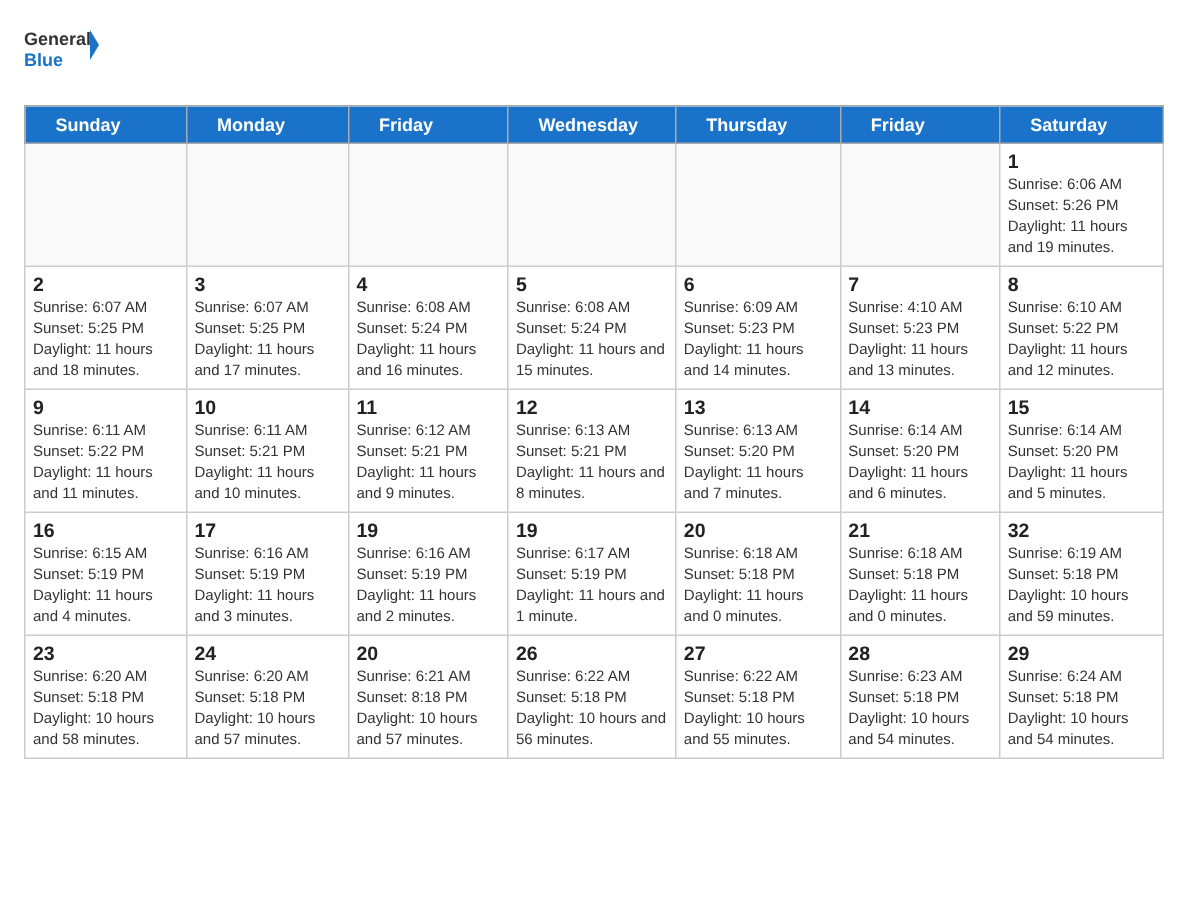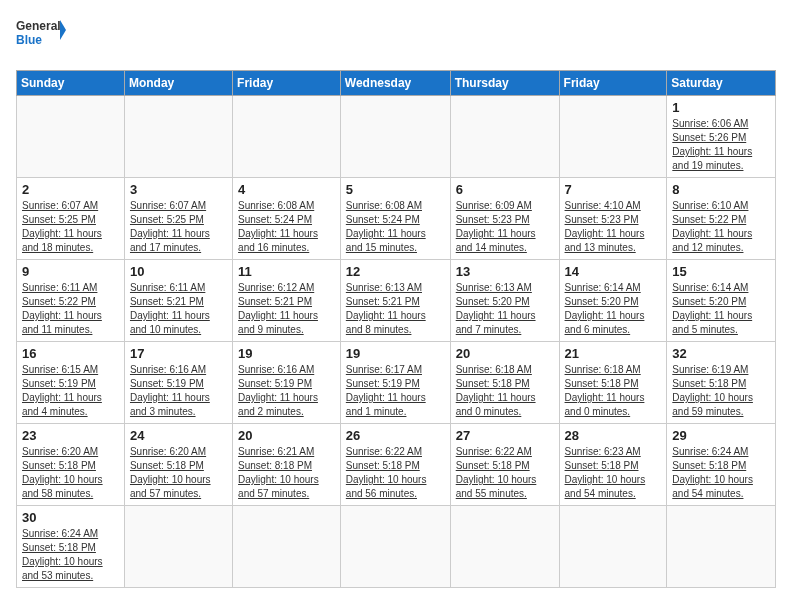--- a/index.html
+++ b/index.html
@@ -35,21 +35,21 @@
     }
     .calendar {
       width: 100%;
       border-collapse: collapse;
       margin-top: 6px;
       font-size: 10.5px;
     }
     .calendar thead tr th {
       background-color: #1a73c8;
       color: #fff;
-      padding: 5px 4px;
+      padding: 5px 20px;
       font-size: 12px;
       font-weight: bold;
       border: 1px solid #aaa;
       text-align: left;
     }
     .calendar tbody tr td {
       border: 1px solid #ccc;
       vertical-align: top;
       padding: 4px 5px;
       min-height: 60px;
@@ -59,21 +59,20 @@
       font-size: 13px;
       font-weight: bold;
       color: #222;
       display: block;
       margin-bottom: 2px;
     }
     .day-info {
       color: #333;
       font-size: 10px;
       line-height: 1.4;
-      text-decoration: underline;
     }
     .empty-cell {
       background: #f9f9f9;
     }
     .last-row td {
       height: 70px;
     }
   </style>
 </head>
 <body>
@@ -288,28 +287,14 @@
 Sunset: 5:18 PM
 Daylight: 10 hours and 54 minutes.</div>
         </td>
         <td>
           <span class="day-number">29</span>
           <div class="day-info">Sunrise: 6:24 AM
 Sunset: 5:18 PM
 Daylight: 10 hours and 54 minutes.</div>
         </td>
       </tr>
-      <tr class="last-row">
-        <td>
-          <span class="day-number">30</span>
-          <div class="day-info">Sunrise: 6:24 AM
-Sunset: 5:18 PM
-Daylight: 10 hours and 53 minutes.</div>
-        </td>
-        <td class="empty-cell"></td>
-        <td class="empty-cell"></td>
-        <td class="empty-cell"></td>
-        <td class="empty-cell"></td>
-        <td class="empty-cell"></td>
-        <td class="empty-cell"></td>
-      </tr>
     </tbody>
 </table>
 
 </body></html>

